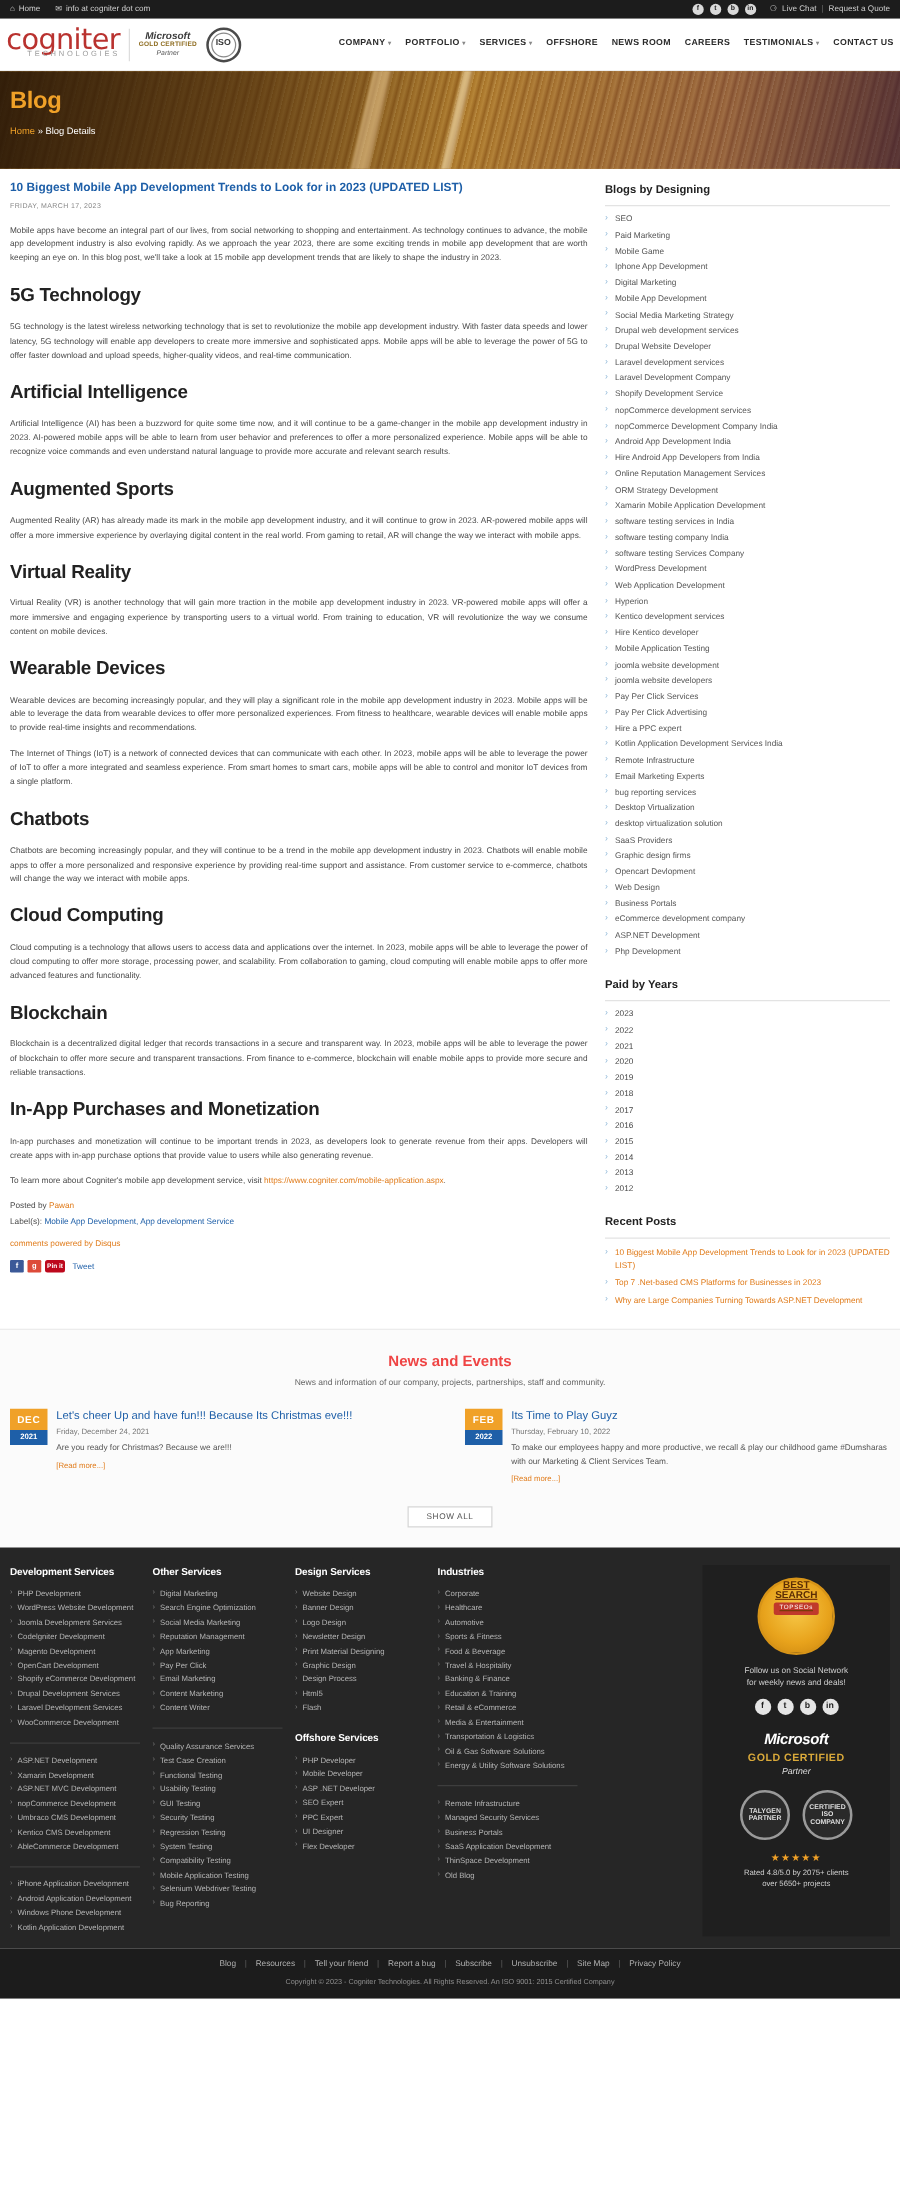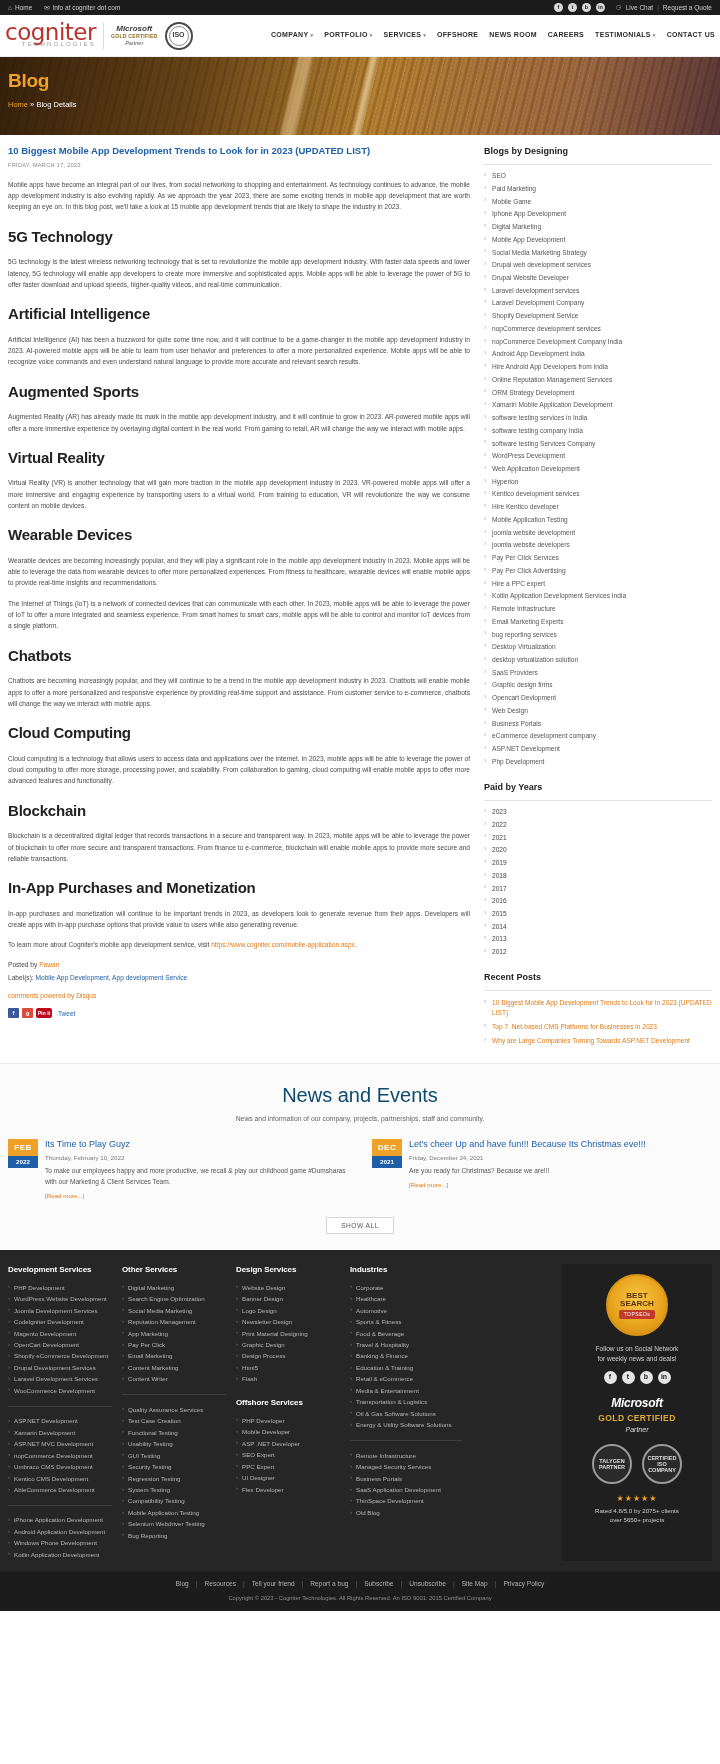--- a/index.html
+++ b/index.html
@@ -182,21 +182,21 @@
   .recent-list li::before {
     content: "›"; position: absolute; left: 0; top: 1px;
     color: #8fb8d8; font-size: 7px;
   }
 
   
   .news {
     background: #fbfbfb; border-top: 1px solid #ececec;
     margin-top: 16px; padding: 16px 8px 16px 8px; text-align: center;
   }
-  .news h2 { font-size: 20px; color: #0c4a6e; font-weight: normal; }
+  .news h2 { font-size: 12px; color: #ef4444; font-weight: bold; }
   .news .news-sub { font-size: 6.8px; color: #666; margin-top: 4px; }
   .news-grid {
     display: flex; gap: 24px; text-align: left; margin-top: 14px;
   }
   .news-item { display: flex; gap: 7px; width: 50%; }
   .dateblk { width: 30px; flex: 0 0 30px; }
   .dateblk .mon {
     background: #f0a128; color: #fff; font-size: 8px; font-weight: bold;
     text-align: center; padding: 3px 0 2px 0; letter-spacing: .5px;
   }
@@ -239,22 +239,22 @@
 
   
   .fpromo {
     width: 150px; margin-left: auto; background: #1f1f1f;
     padding: 10px 8px; text-align: center;
   }
   .seal {
     width: 62px; height: 62px; border-radius: 50%;
     background: radial-gradient(circle at 50% 42%, #f7c948 0%, #e8a31c 58%, #c8830f 100%);
     margin: 0 auto; display: flex; flex-direction: column;
-    align-items: center; justify-content: center; color: #7a3b08;
-    border: 2px solid #d79418; position: relative;
+    align-items: center; color: #7a3b08;
+    border: 2px solid #d79418; position: relative; text-decoration: underline;
   }
   .seal .s1 { font-size: 8px; font-weight: bold; color: #5c2d05; line-height: 1; }
   .seal .s2 { font-size: 8px; font-weight: bold; color: #5c2d05; line-height: 1; }
   .seal .s3 {
     font-size: 5px; background: #c0392b; color: #fff; padding: 1px 5px;
     border-radius: 2px; margin-top: 2px; letter-spacing: .5px;
   }
   .promo-txt { font-size: 6.6px; color: #cfcfcf; margin-top: 8px; line-height: 1.5; }
   .promo-socials { display: flex; gap: 5px; justify-content: center; margin-top: 7px; }
   .promo-socials .ps {
@@ -504,39 +504,39 @@
       </ul>
   </aside>
 </div>
 
 <section class="news">
   <h2>News and Events</h2>
   <div class="news-sub">News and information of our company, projects, partnerships, staff and community.</div>
   <div class="news-grid">
     <div class="news-item">
       <div class="dateblk">
+        <div class="mon">DEC</div>
+        <div class="yr">2021</div>
+      </div>
+      <div class="news-body">
+        <h3>Let's cheer Up and have fun!!! Because Its Christmas eve!!!</h3>
+        <div class="nd">Friday, December 24, 2021</div>
+        <p>Are you ready for Christmas? Because we are!!!</p>
+        <a class="more">[Read more...]</a>
+      </div>
+    </div>
+    <div class="news-item">
+      <div class="dateblk">
         <div class="mon">FEB</div>
         <div class="yr">2022</div>
       </div>
       <div class="news-body">
         <h3>Its Time to Play Guyz</h3>
         <div class="nd">Thursday, February 10, 2022</div>
         <p>To make our employees happy and more productive, we recall &amp; play our childhood game #Dumsharas with our Marketing &amp; Client Services Team.</p>
-        <a class="more">[Read more...]</a>
-      </div>
-    </div>
-    <div class="news-item">
-      <div class="dateblk">
-        <div class="mon">DEC</div>
-        <div class="yr">2021</div>
-      </div>
-      <div class="news-body">
-        <h3>Let's cheer Up and have fun!!! Because Its Christmas eve!!!</h3>
-        <div class="nd">Friday, December 24, 2021</div>
-        <p>Are you ready for Christmas? Because we are!!!</p>
         <a class="more">[Read more...]</a>
       </div>
     </div>
   </div>
   <div class="showall-wrap">
     <button class="showall">SHOW ALL</button>
   </div>
 </section>
 
 <footer class="footer">

